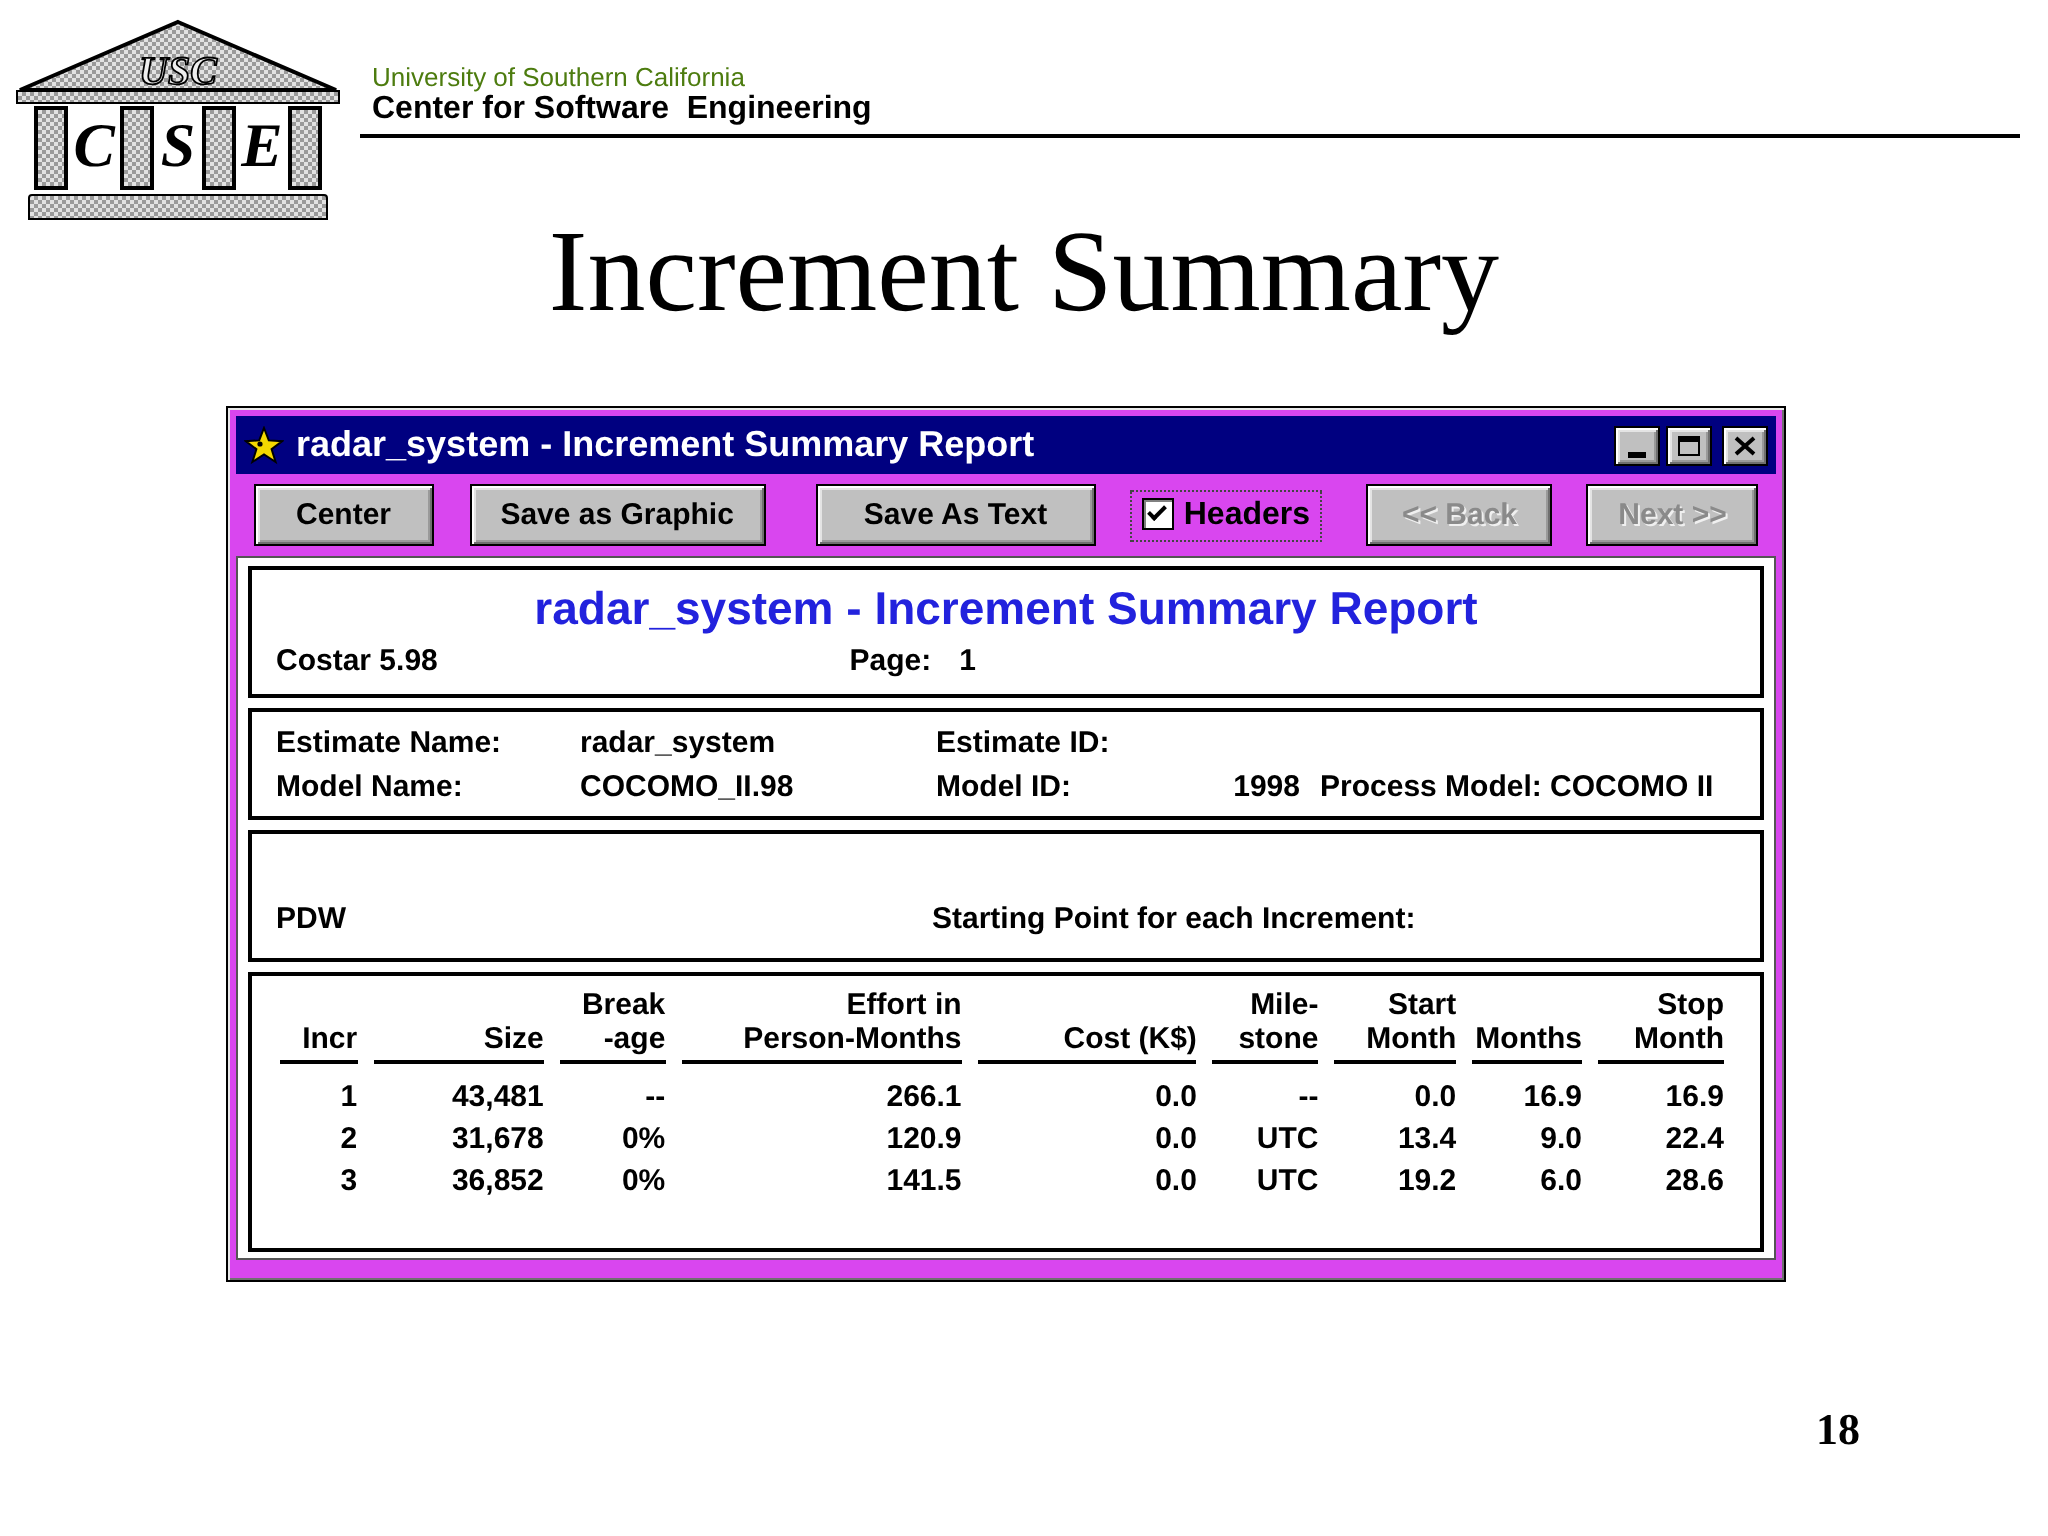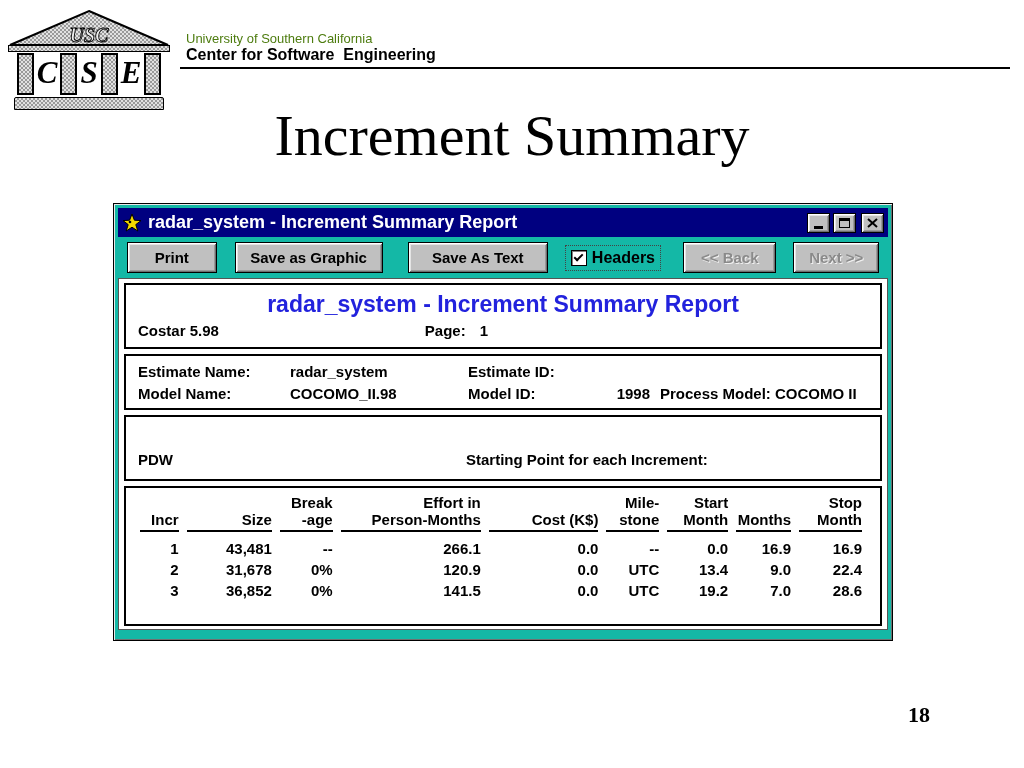--- a/index.html
+++ b/index.html
@@ -29,42 +29,42 @@
   .org-rule { position:absolute; left:180px; top:67px; width:830px; height:2px; background:#000; }
 
   
   .slide-title { position:absolute; left:0; top:102px; width:1024px; text-align:center;
                  font-family:"Liberation Serif", serif; font-size:58px; color:#000; }
   .page-num { position:absolute; left:908px; top:702px; font-family:"Liberation Serif", serif;
               font-size:22px; font-weight:700; color:#000; }
 
   
   .window { position:absolute; left:113px; top:203px; width:780px; height:438px;
-            background:#14b8a6; border:1px solid #000;
+            background:#d946ef; border:1px solid #000;
             box-shadow: inset 1px 1px 0 #e8e8e8, inset -1px -1px 0 #707070; padding:4px; }
   .titlebar { height:29px; background:#000080; display:flex; align-items:center; padding:0 4px; }
   .win-icon { width:20px; height:20px; margin-right:6px; flex:0 0 auto; }
   .win-title { color:#fff; font-weight:700; font-size:18px; flex:1 1 auto; white-space:nowrap; overflow:hidden; }
   .ctrl { width:23px; height:20px; margin-left:3px; display:flex; align-items:center; justify-content:center; cursor:pointer; }
   .btn95 { background:#c0c0c0; border:1px solid #000;
            box-shadow: inset 1px 1px 0 #fff, inset -1px -1px 0 #6f6f6f,
                        inset 2px 2px 0 #e4e4e4, inset -2px -2px 0 #9a9a9a; }
   .min-glyph { width:9px; height:3px; background:#000; margin-top:9px; }
   .max-glyph { width:11px; height:10px; border:1px solid #000; border-top:3px solid #000; background:transparent; }
 
   .toolbar { height:41px; display:flex; align-items:center; padding:0 9px; }
   .btn { height:31px; font-weight:700; font-size:15px; color:#000; display:flex;
          align-items:center; justify-content:center; cursor:pointer; }
   .btn-print { width:90px; margin-right:18px; }
   .btn-savetext { width:141px; margin-right:17px; }
   .btn-savegfx { width:149px; margin-right:25px; }
   .btn-back { width:94px; margin-right:17px; }
   .btn-next { width:86px; }
   .btn-disabled { color:#8a8a8a; text-shadow:1px 1px 0 #f0f0f0; cursor:default; }
-  .hdr-group { border:1px dotted #444; padding:3px 5px; display:flex; align-items:center; gap:5px;
+  .hdr-group { border:1px dotted #444; padding:3px 5px; display:flex; align-items:flex-start; gap:5px;
                margin-right:22px; cursor:pointer; }
   .cb { width:16px; height:16px; background:#fff; border:1px solid #000;
         box-shadow: inset 1px 1px 0 #808080; display:flex; align-items:center; justify-content:center; }
   .cb-check { width:5px; height:9px; border-right:2px solid #000; border-bottom:2px solid #000;
               transform:rotate(45deg); margin-top:-3px; }
   .hdr-label { font-weight:700; font-size:16px; color:#000; }
 
   
   .client { background:#fff; height:352px; border:1px solid #555; padding:4px 5px; overflow:hidden; }
   .rbox { border:2px solid #000; margin-bottom:5px; color:#000; font-weight:700; font-size:15px; }
@@ -140,21 +140,21 @@
       </div>
     <div class="ctrl btn95" style="margin-left:5px;">
       <svg width="11" height="10" viewBox="0 0 11 10">
         <line x1="1" y1="1" x2="10" y2="9" stroke="#000" stroke-width="2"></line>
         <line x1="10" y1="1" x2="1" y2="9" stroke="#000" stroke-width="2"></line>
       </svg>
     </div>
   </div>
 
   <div class="toolbar">
-    <div class="btn btn95 btn-print">Print</div>
+    <div class="btn btn95 btn-print">Center</div>
     <div class="btn btn95 btn-savegfx">Save as Graphic</div>
     <div class="btn btn95 btn-savetext">Save As Text</div>
     <div class="hdr-group">
       <div class="cb">
           <div class="cb-check"></div>
         </div>
       <div class="hdr-label">Headers</div>
     </div>
     <div class="btn btn95 btn-back btn-disabled">&lt;&lt; Back</div>
     <div class="btn btn95 btn-next btn-disabled">Next &gt;&gt;</div>
@@ -259,21 +259,21 @@
             <td>22.4</td>
           </tr>
           <tr>
             <td>3</td>
             <td>36,852</td>
             <td>0%</td>
             <td>141.5</td>
             <td>0.0</td>
             <td>UTC</td>
             <td>19.2</td>
-            <td>7.0</td>
+            <td>6.0</td>
             <td>28.6</td>
           </tr>
         </tbody>
       </table>
     </div>
 
   </div>
 </div>
 
 <div class="page-num">18</div>

